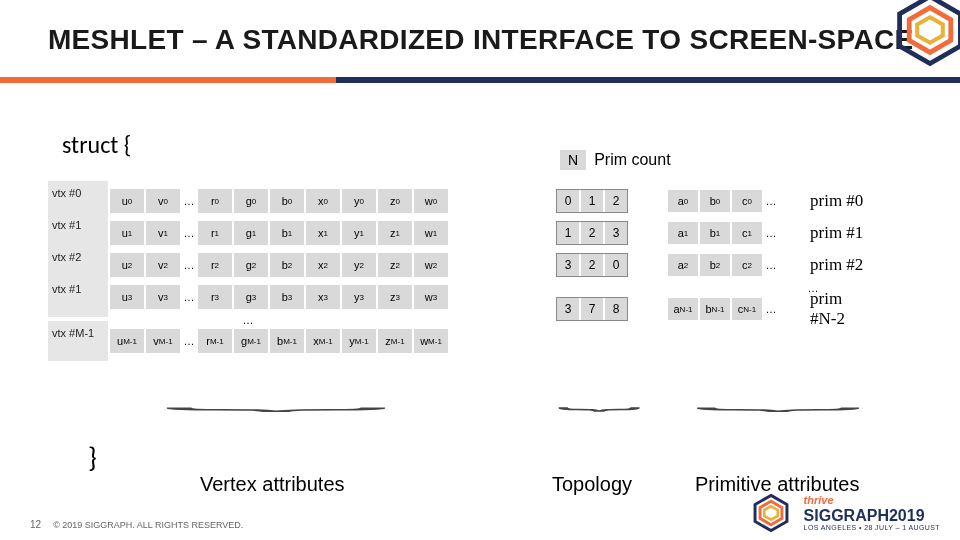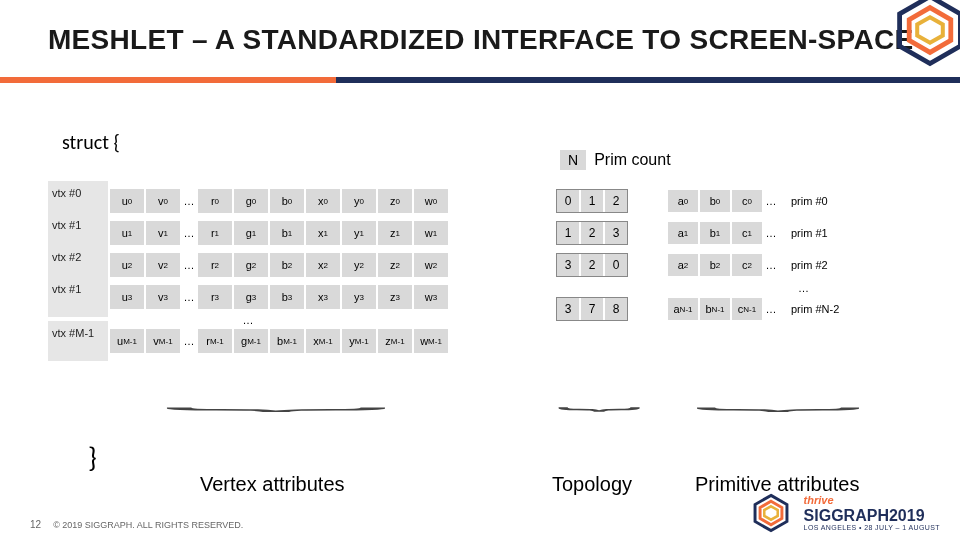--- a/index.html
+++ b/index.html
@@ -1,19 +1,19 @@
 <!DOCTYPE html>
 <html><head>
 <meta charset="utf-8">
 <style>
   * { box-sizing: border-box; margin: 0; padding: 0; }
   html, body { width: 960px; height: 540px; font-family: Arial, Helvetica, sans-serif; background: #fff; overflow: hidden; }
   .slide { position: relative; width: 960px; height: 540px; }
   .title { position: absolute; top: 24px; left: 48px; font-size: 28px; font-weight: 700; color: #1a1a1a; letter-spacing: 0.3px; }
-  .struct-open { position: absolute; top: 130px; left: 62px; font-size: 20px; font-family: Calibri, Arial, sans-serif; color: #000; }
+  .struct-open { position: absolute; top: 130px; left: 62px; font-size: 24px; font-family: Calibri, Arial, sans-serif; color: #000; }
   .struct-close { position: absolute; top: 440px; left: 88px; font-size: 28px; font-family: Calibri, Arial, sans-serif; color: #000; }
   .corner-logo { position: absolute; top: -10px; right: -10px; }
   .corner-logo svg { width: 80px; height: 80px; }
   .top-bar { position: absolute; top: 77px; left: 0; width: 960px; height: 6px; background: linear-gradient(90deg,#f26b3a 0%,#f26b3a 35%,#1f2e5a 35%,#1f2e5a 100%); }
 
   .prim-header { position: absolute; top: 150px; left: 560px; display: flex; align-items: center; gap: 8px; }
   .n-box { background: #d9d9d9; padding: 2px 8px; font-size: 14px; }
 
   
   .vtable { position: absolute; top: 188px; left: 48px; }
@@ -25,21 +25,21 @@
   sub { font-size: 8px; vertical-align: sub; }
   .vdots { text-align:center; font-size:11px; margin: -2px 0 2px 0; }
 
   
   .ptable { position: absolute; top: 188px; left: 556px; }
   .prow { display: flex; align-items: center; height: 26px; margin-bottom: 6px; }
   .tri { display: flex; gap: 2px; border: 1px solid #888; padding: 0; }
   .tcell { width: 22px; height: 22px; background: #d9d9d9; font-size: 12px; display:flex; align-items:center; justify-content:center; }
   .agroup { display: flex; gap: 2px; margin-left: 40px; }
   .acell { width: 30px; height: 22px; background: #d9d9d9; font-size: 11px; display:flex; align-items:center; justify-content:center; }
-  .plabel { width: 60px; font-size: 11px; margin-left: 13px; }
+  .plabel { width: 60px; font-size: 17px; margin-left: 32px; font-family: Liberation Serif, serif; }
   .adots { width:14px; display:flex; align-items:center; justify-content:center; font-size:11px; }
 
   
   .brace { position: absolute; font-size: 54px; color: #444; transform: scaleX(7) scaleY(0.35); }
   .brace-narrow { position: absolute; font-size: 54px; color: #444; transform: scaleX(2.6) scaleY(0.35); }
   .brace-wide { position: absolute; font-size: 54px; color: #444; transform: scaleX(5.2) scaleY(0.35); }
   .section-label { position: absolute; font-size: 20px; color: #000; margin-top: 36px; }
 
   .footer { position: absolute; bottom: 10px; left: 30px; font-size: 9px; color: #666; display:flex; gap: 12px; align-items:center;}
   .footer .pgnum { font-size: 10px; }

